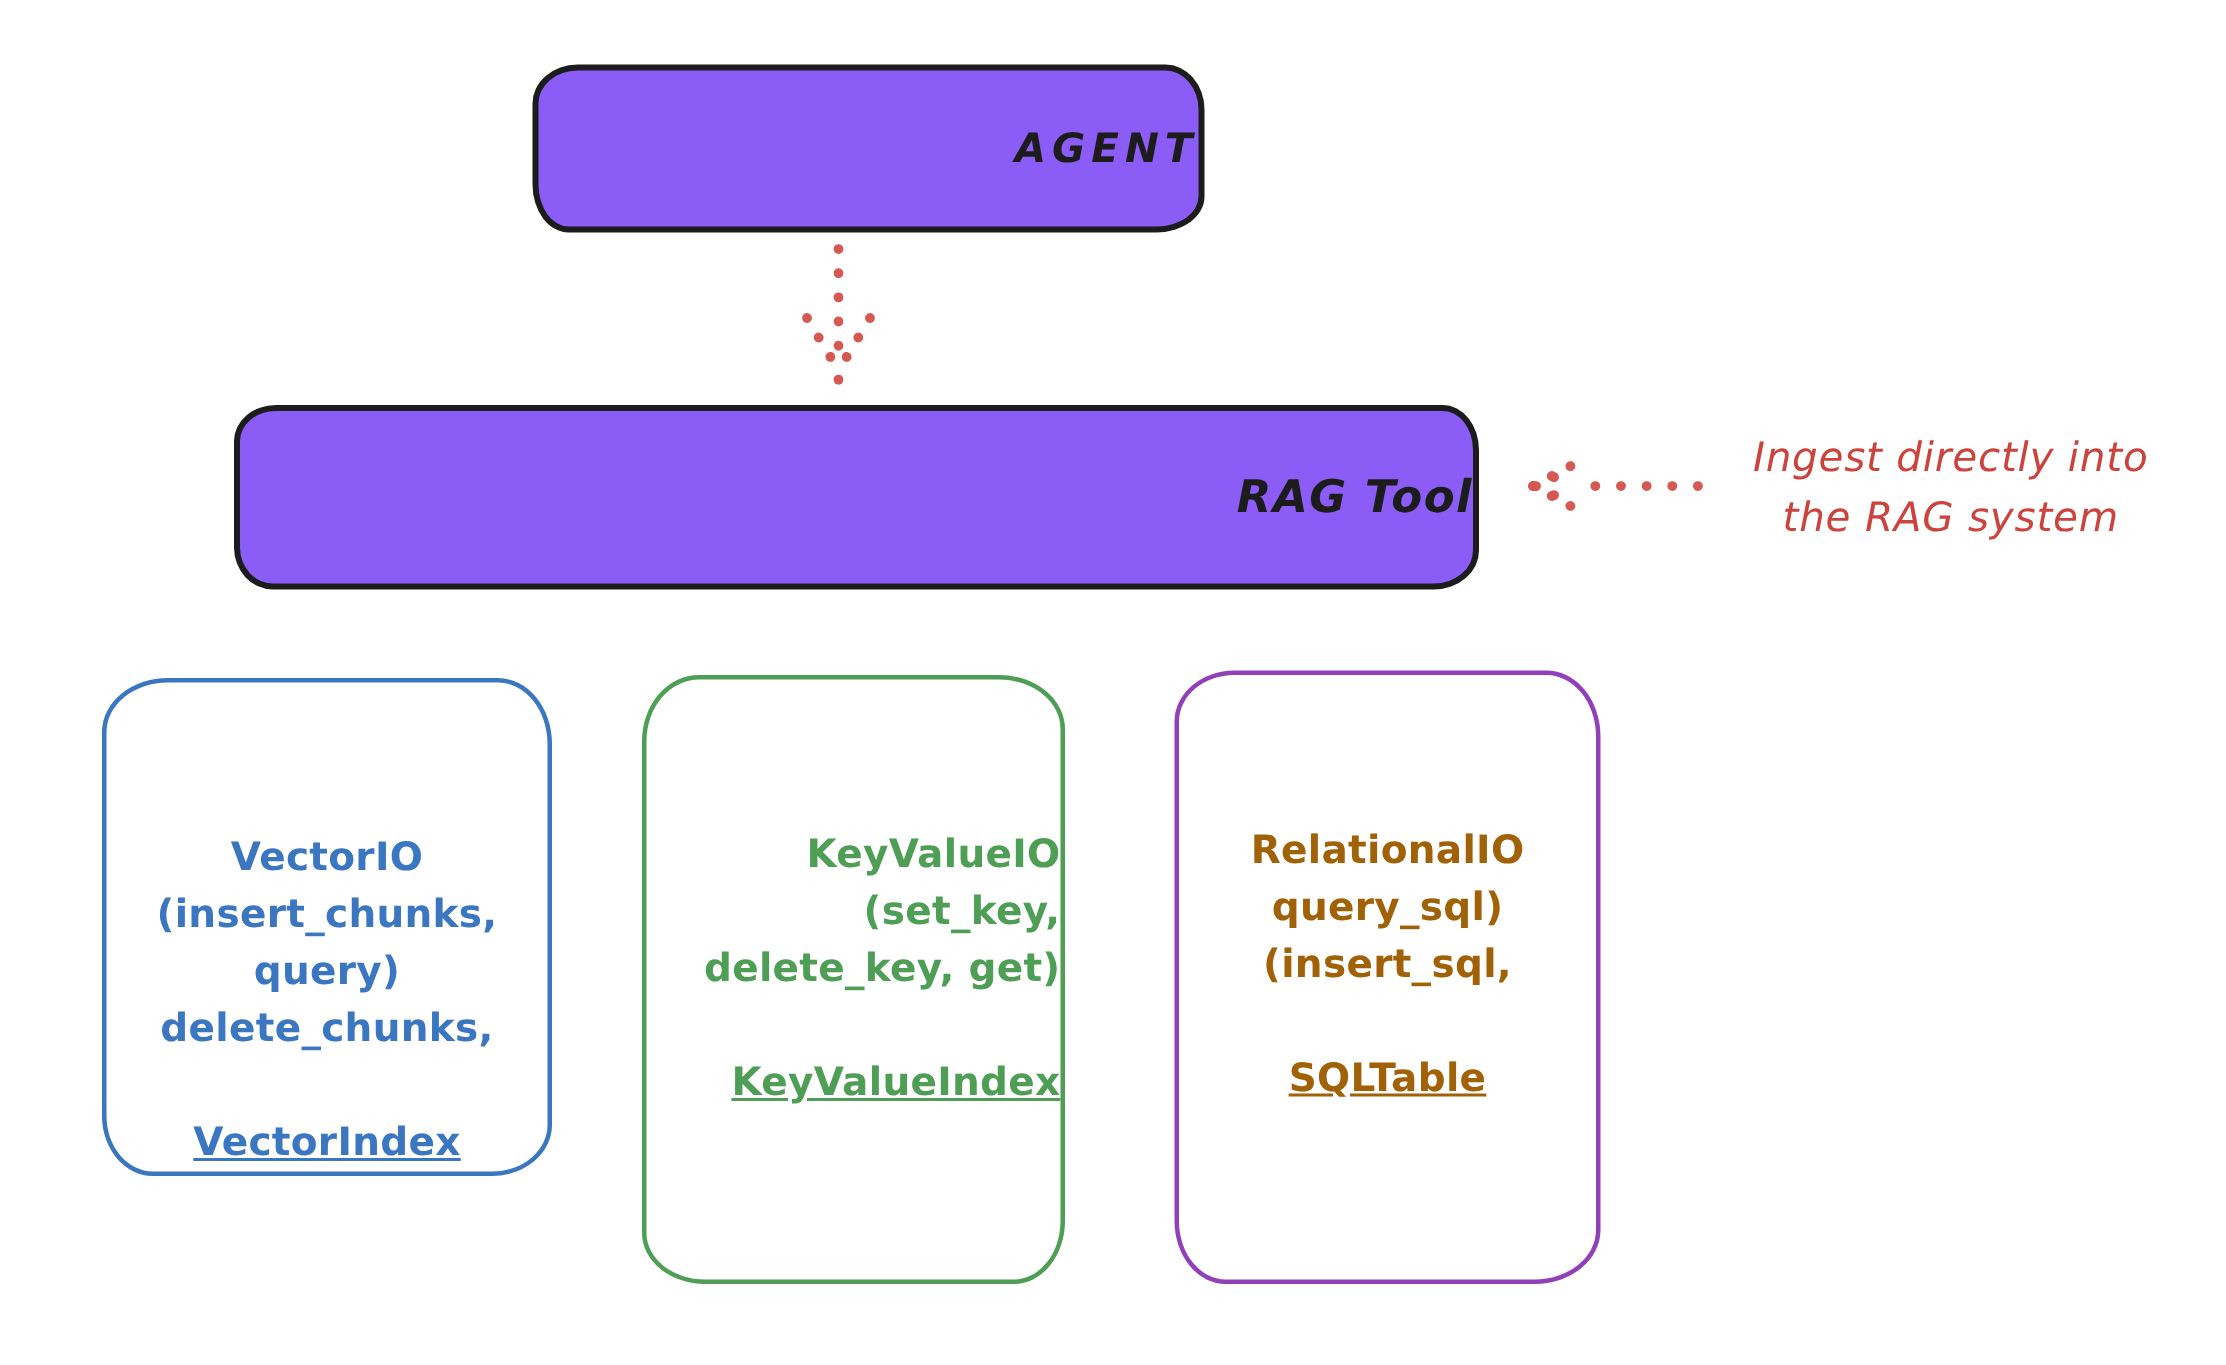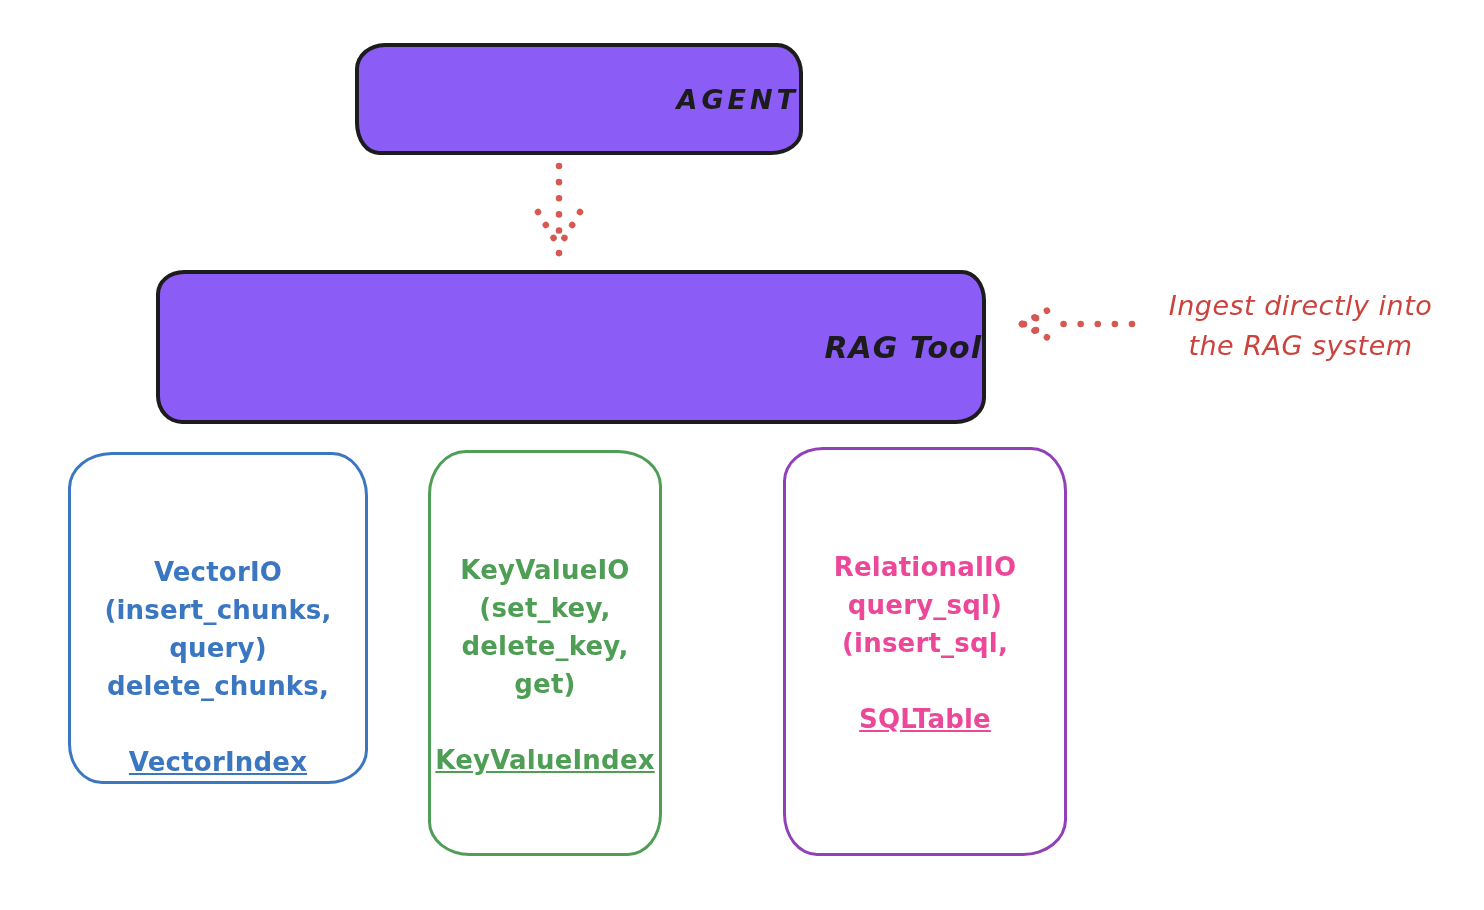--- a/index.html
+++ b/index.html
@@ -27,21 +27,21 @@
   }
   .agent-box {
     left: 355px; top: 43px; width: 448px; height: 112px;
     border-radius: 30px 26px 32px 24px / 26px 30px 24px 32px;
   }
   .agent-label {
     font-size: 27px; font-weight: 700; letter-spacing: 4px;
     font-style: italic;
   }
   .rag-box {
-    left: 156px; top: 270px; width: 830px; height: 154px;
+    left: 156px; top: 270px; width: 830px; height: 123px;
     border-radius: 28px 24px 30px 26px / 24px 30px 26px 28px;
   }
   .rag-label {
     font-size: 30px; font-weight: 600; letter-spacing: 1px;
     font-style: italic;
   }
 
   
   .storage-box {
     position: absolute;
@@ -51,25 +51,25 @@
     text-align: center;
     font-weight: 700;
     font-size: 26px;
     line-height: 38px;
     letter-spacing: 0.2px;
   }
   .storage-inner { padding-top: 98px; }
   .box-blue   { left: 68px;  top: 452px; width: 300px; height: 332px;
                 border-color: #3b76c1; color: #3b76c1;
                 border-radius: 44px 36px 40px 34px / 36px 44px 34px 40px; }
-  .box-green  { left: 428px; top: 450px; width: 234px; height: 406px;
+  .box-green  { left: 428px; top: 450px; width: 282px; height: 406px;
                 border-color: #4f9e55; color: #4f9e55;
-                border-radius: 38px 44px 34px 42px / 44px 36px 42px 34px; }
+                border-radius: 38px 44px 34px 42px / 44px 36px 42px 34px; text-align: right; }
   .box-purple { left: 783px; top: 447px; width: 284px; height: 409px;
-                border-color: #9140ba; color: #ec4899;
+                border-color: #9140ba; color: #a16207;
                 border-radius: 40px 36px 44px 34px / 34px 44px 36px 42px; }
   .index-label { margin-top: 38px; text-decoration: underline; }
 
   
   .annotation {
     position: absolute;
     left: 1128px; top: 286px; width: 345px;
     text-align: center;
     color: #cc423c;
     font-size: 27px;

